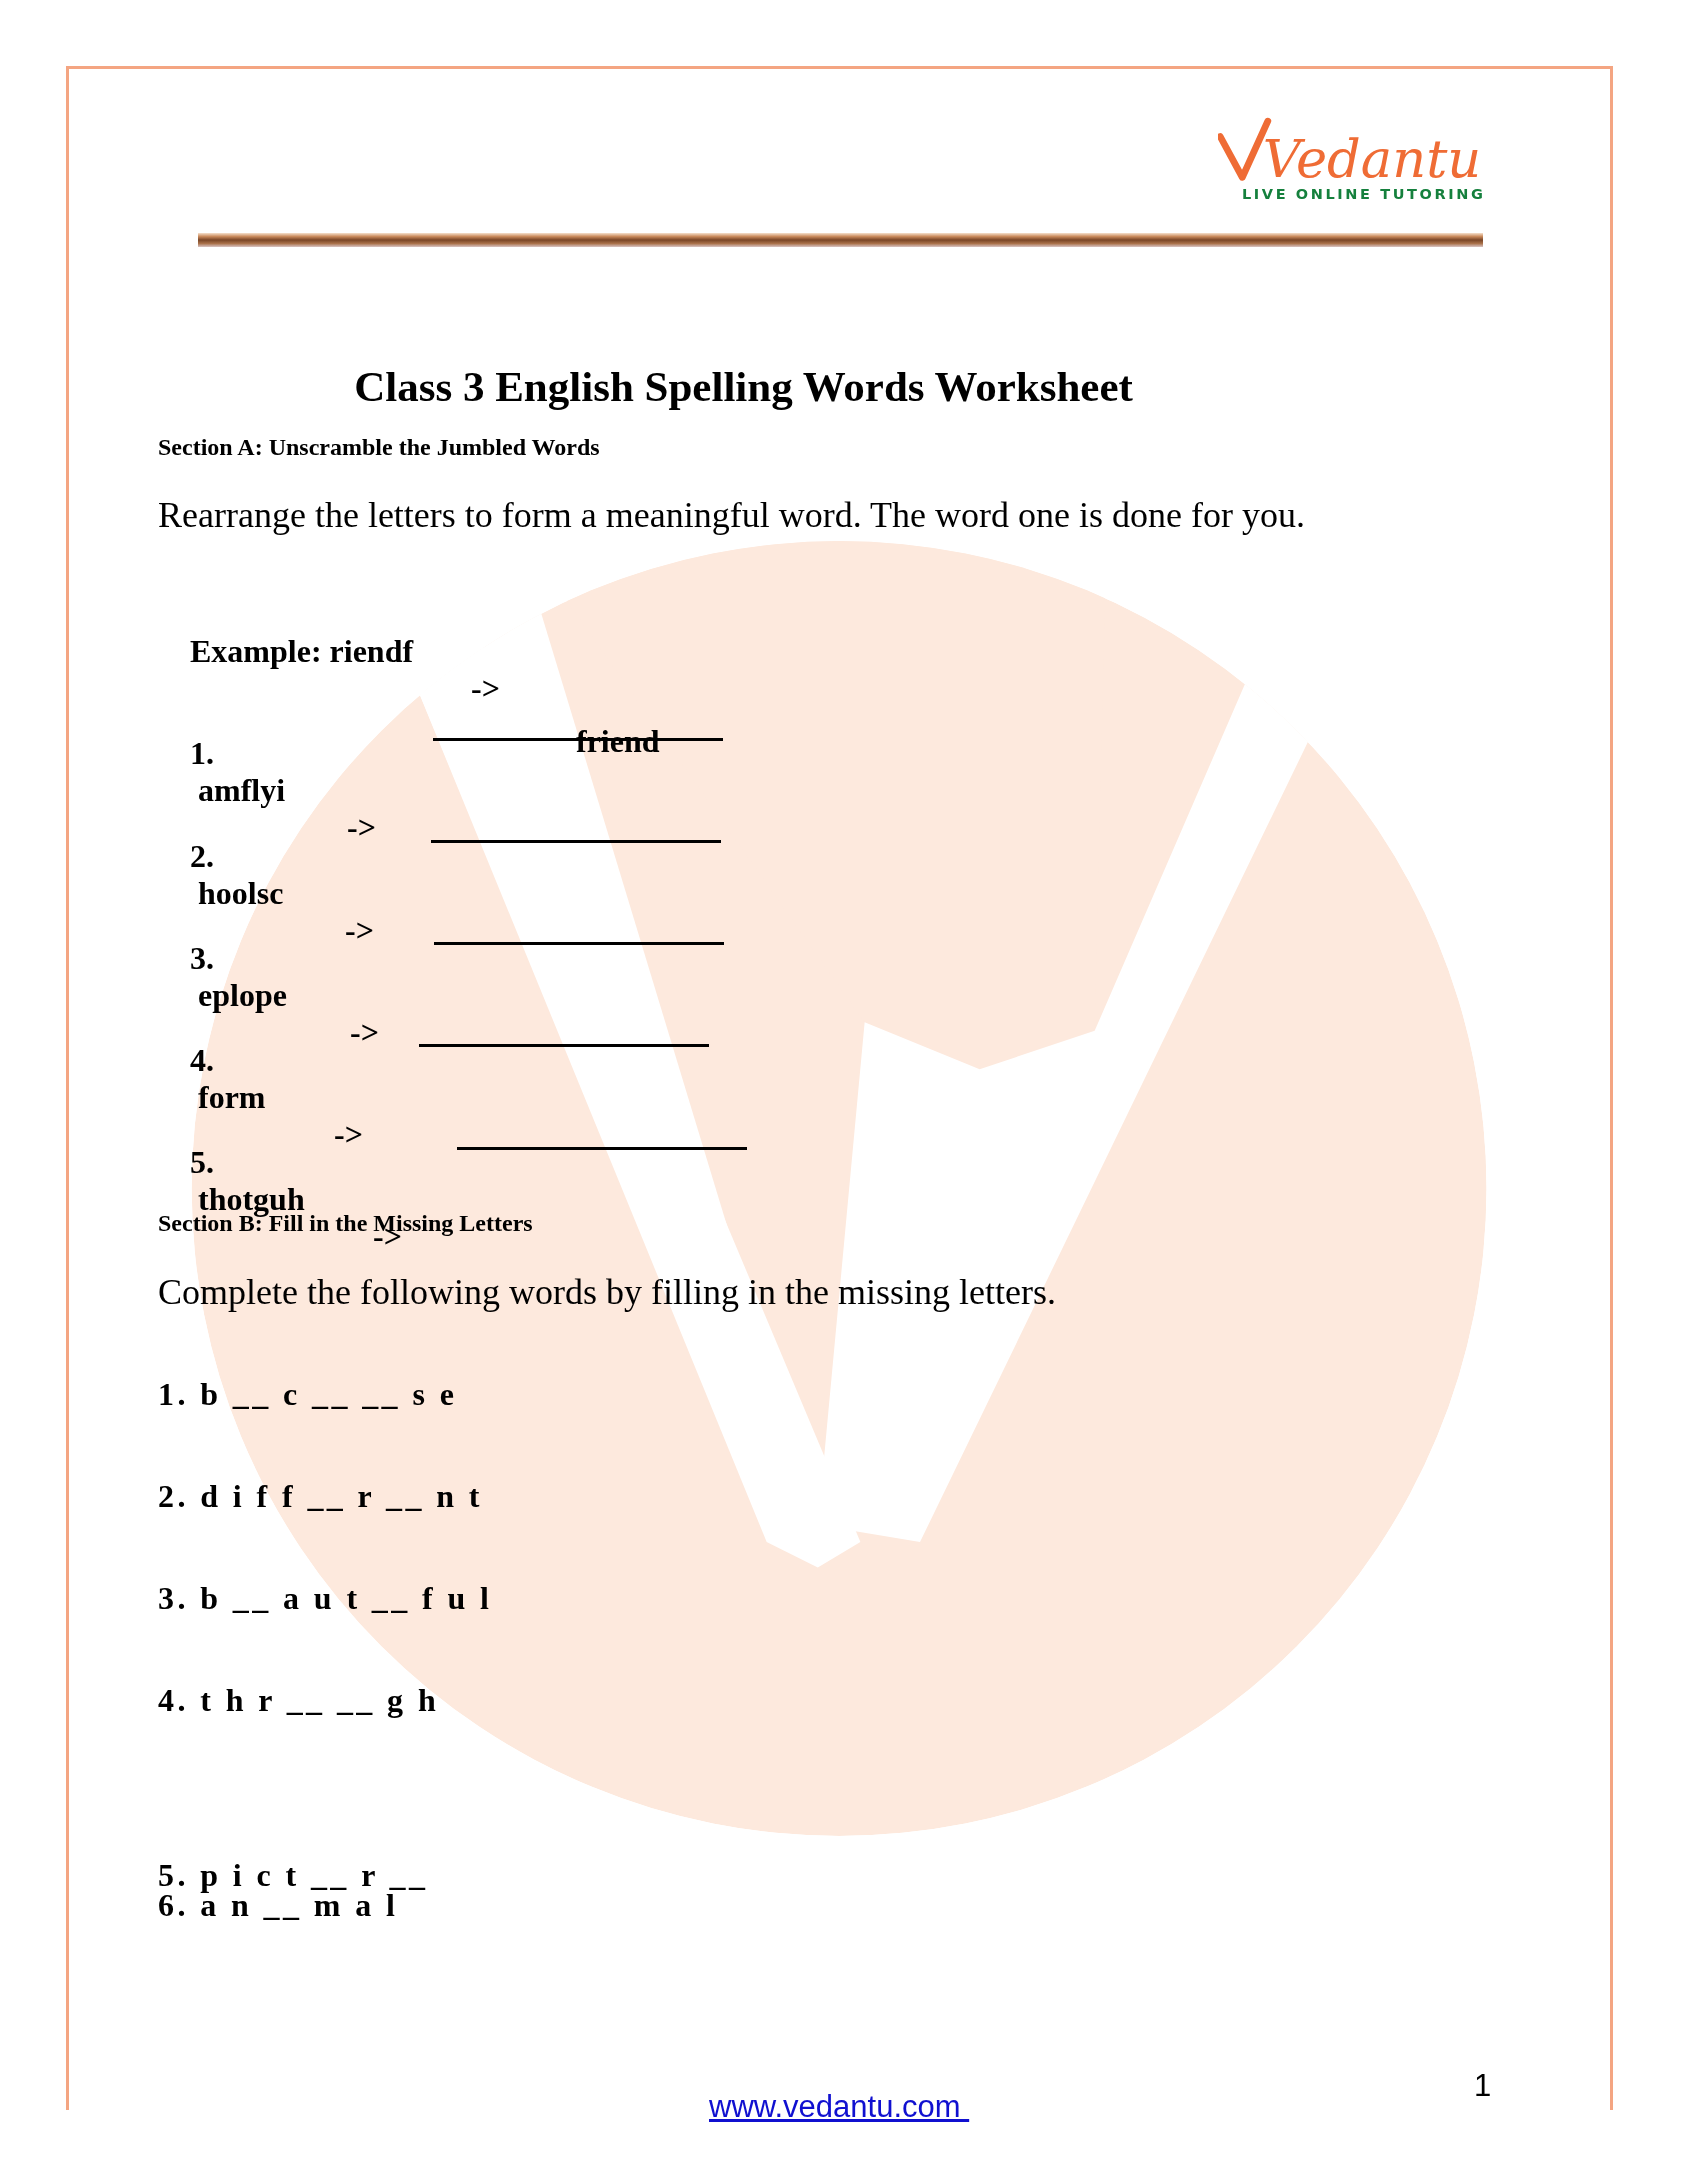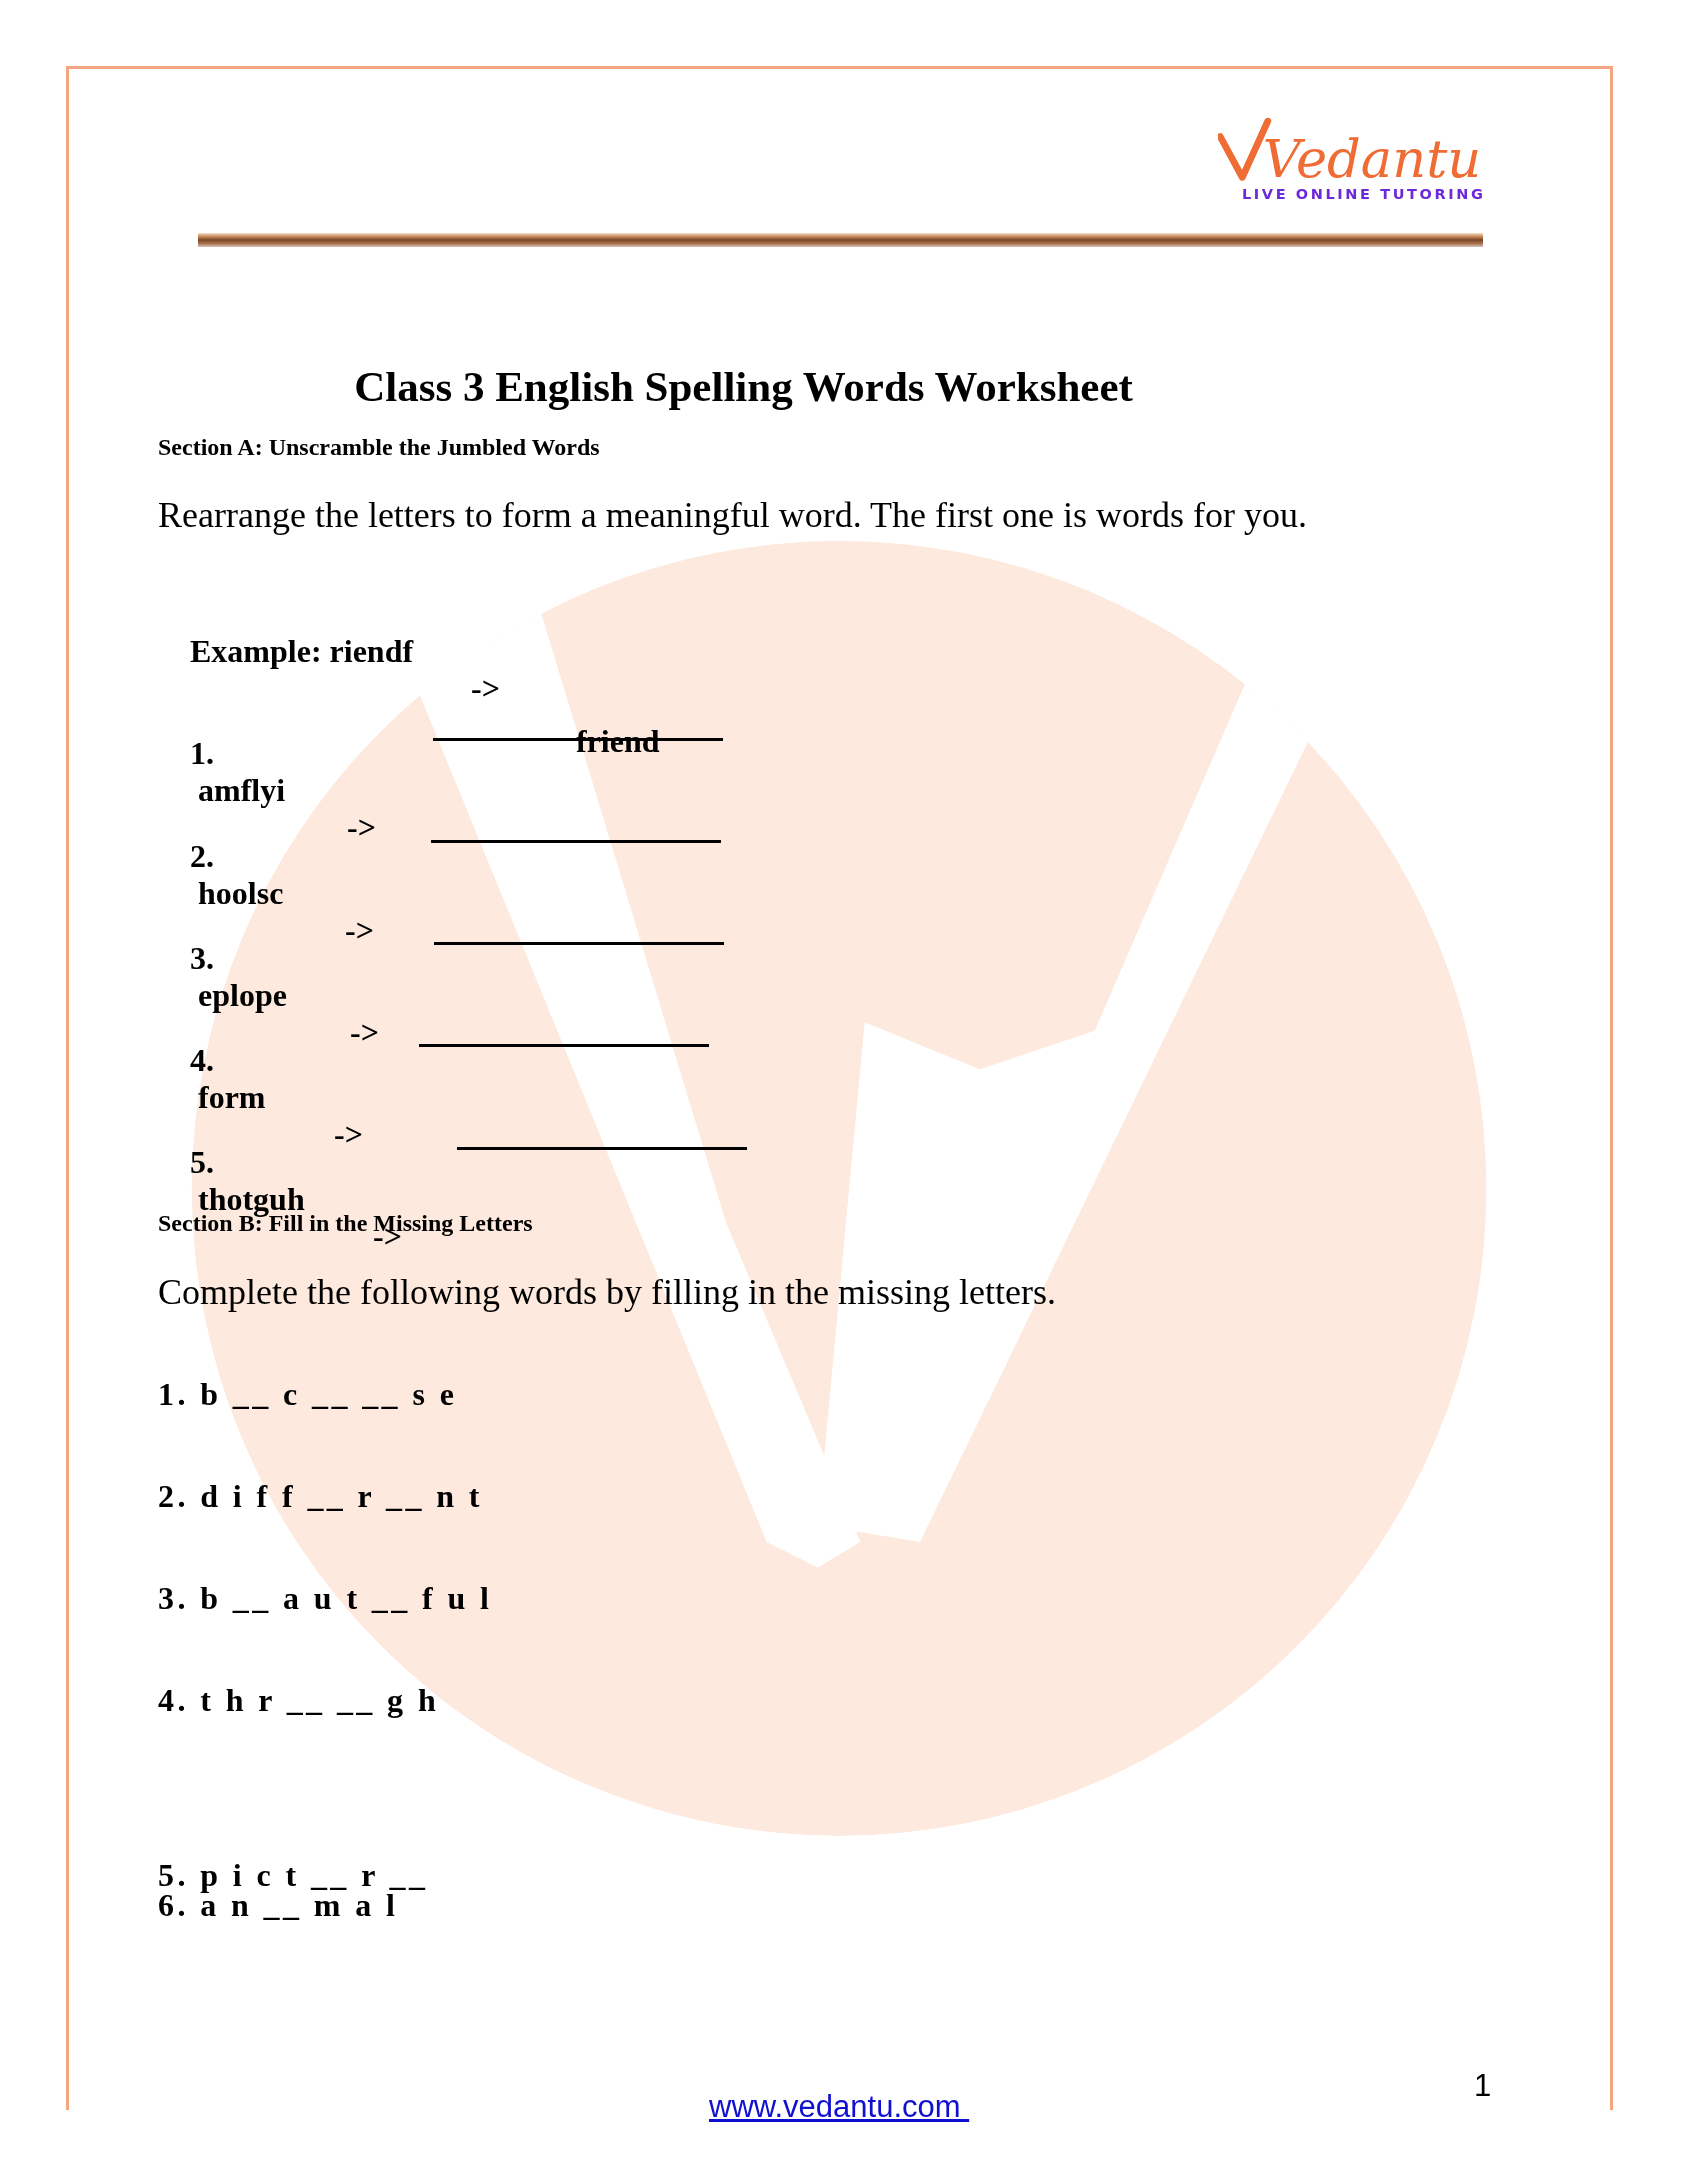--- a/index.html
+++ b/index.html
@@ -5,21 +5,21 @@
   html, body { margin: 0; padding: 0; background: #ffffff; }
   body { width: 1685px; height: 2181px; position: relative; overflow: hidden; }
   .page-border {
     position: absolute; left: 66px; top: 66px; width: 1547px; height: 2044px;
     border: 3.4px solid #f4a582; border-bottom: none; box-sizing: border-box;
   }
   .watermark { position: absolute; left: 0; top: 0; width: 1685px; height: 2181px; pointer-events: none; }
   .logo { position: absolute; left: 1218px; top: 111px; width: 273px; height: 102px; }
   .logo-sub {
     position: absolute; left: 1242px; top: 186px; font-family: "DejaVu Sans", sans-serif;
-    font-weight: bold; font-size: 14.5px; letter-spacing: 2.6px; color: #6d28d9;
+    font-weight: bold; font-size: 14.5px; letter-spacing: 2.6px; color: #15803d;
   }
   .header-rule {
     position: absolute; left: 198px; top: 233px; width: 1285px; height: 13.6px;
     background: linear-gradient(to bottom, #f6e0cc 0%, #c98a5c 25%, #7a4526 50%, #a9714a 75%, #d9c4c4 100%);
   }
   .content { position: absolute; left: 0; top: 0; width: 100%; font-family: "Liberation Serif", serif; color: #000; }
   .title {
     position: absolute; left: 0; width: 1487px; top: 362px; text-align: center;
     font-size: 43px; font-weight: bold;
   }
@@ -69,21 +69,21 @@
   <text x="52" y="78" font-family="DejaVu Serif, serif" font-style="italic" font-size="62" fill="#ef6c35">Vedantu</text>
 </svg>
 <div class="logo-sub">LIVE ONLINE TUTORING</div>
 
 <div class="header-rule"></div>
 
 <div class="content">
   <div class="title">Class 3 English Spelling Words Worksheet</div>
 
   <div class="section-heading" style="top:434px;">Section A: Unscramble the Jumbled Words</div>
-  <div class="instruction" style="top:494px;">Rearrange the letters to form a meaningful word. The first one is words for you.</div>
+  <div class="instruction" style="top:494px;">Rearrange the letters to form a meaningful word. The word one is done for you.</div>
 
   <div class="line" style="top:596px;">
     <span>Example: riendf</span>
     <span style="position:absolute; left:313px;">-&gt;</span>
     <span style="position:absolute; left:418px;margin-top:16px;">friend</span>
   </div>
 
   <div class="line" style="top:698px;">
     <span>1.</span>
     <span> amflyi</span>

